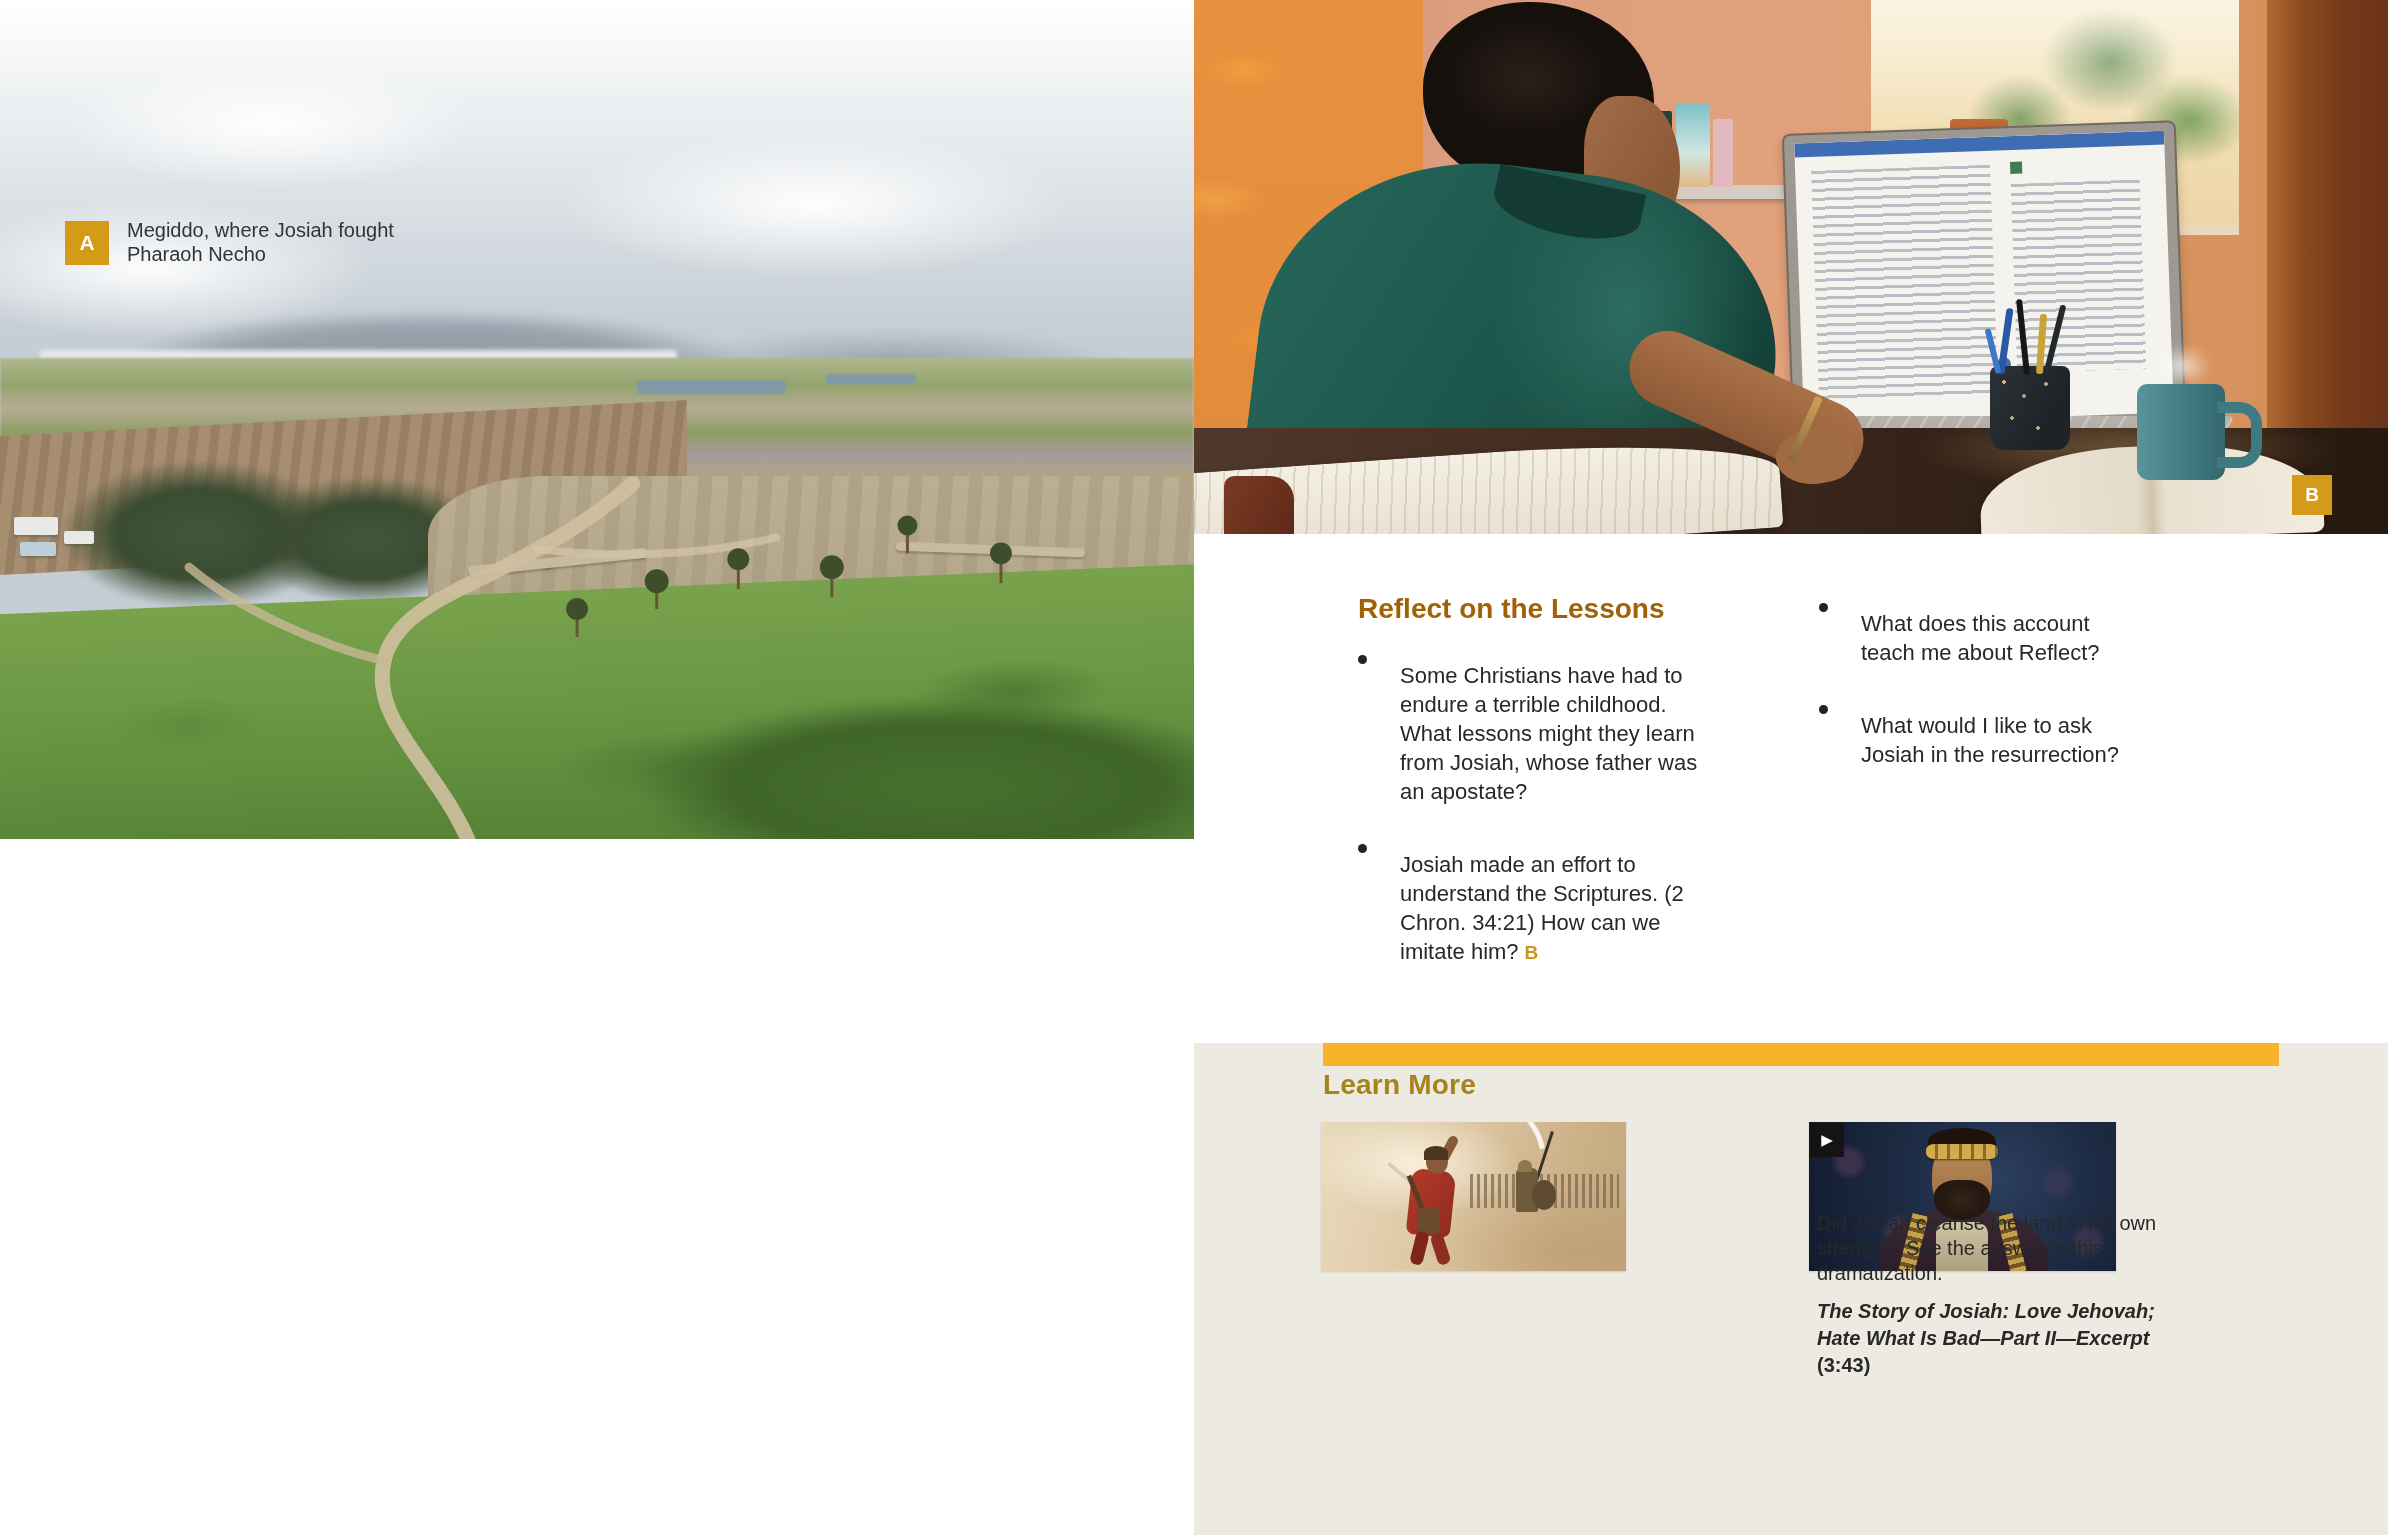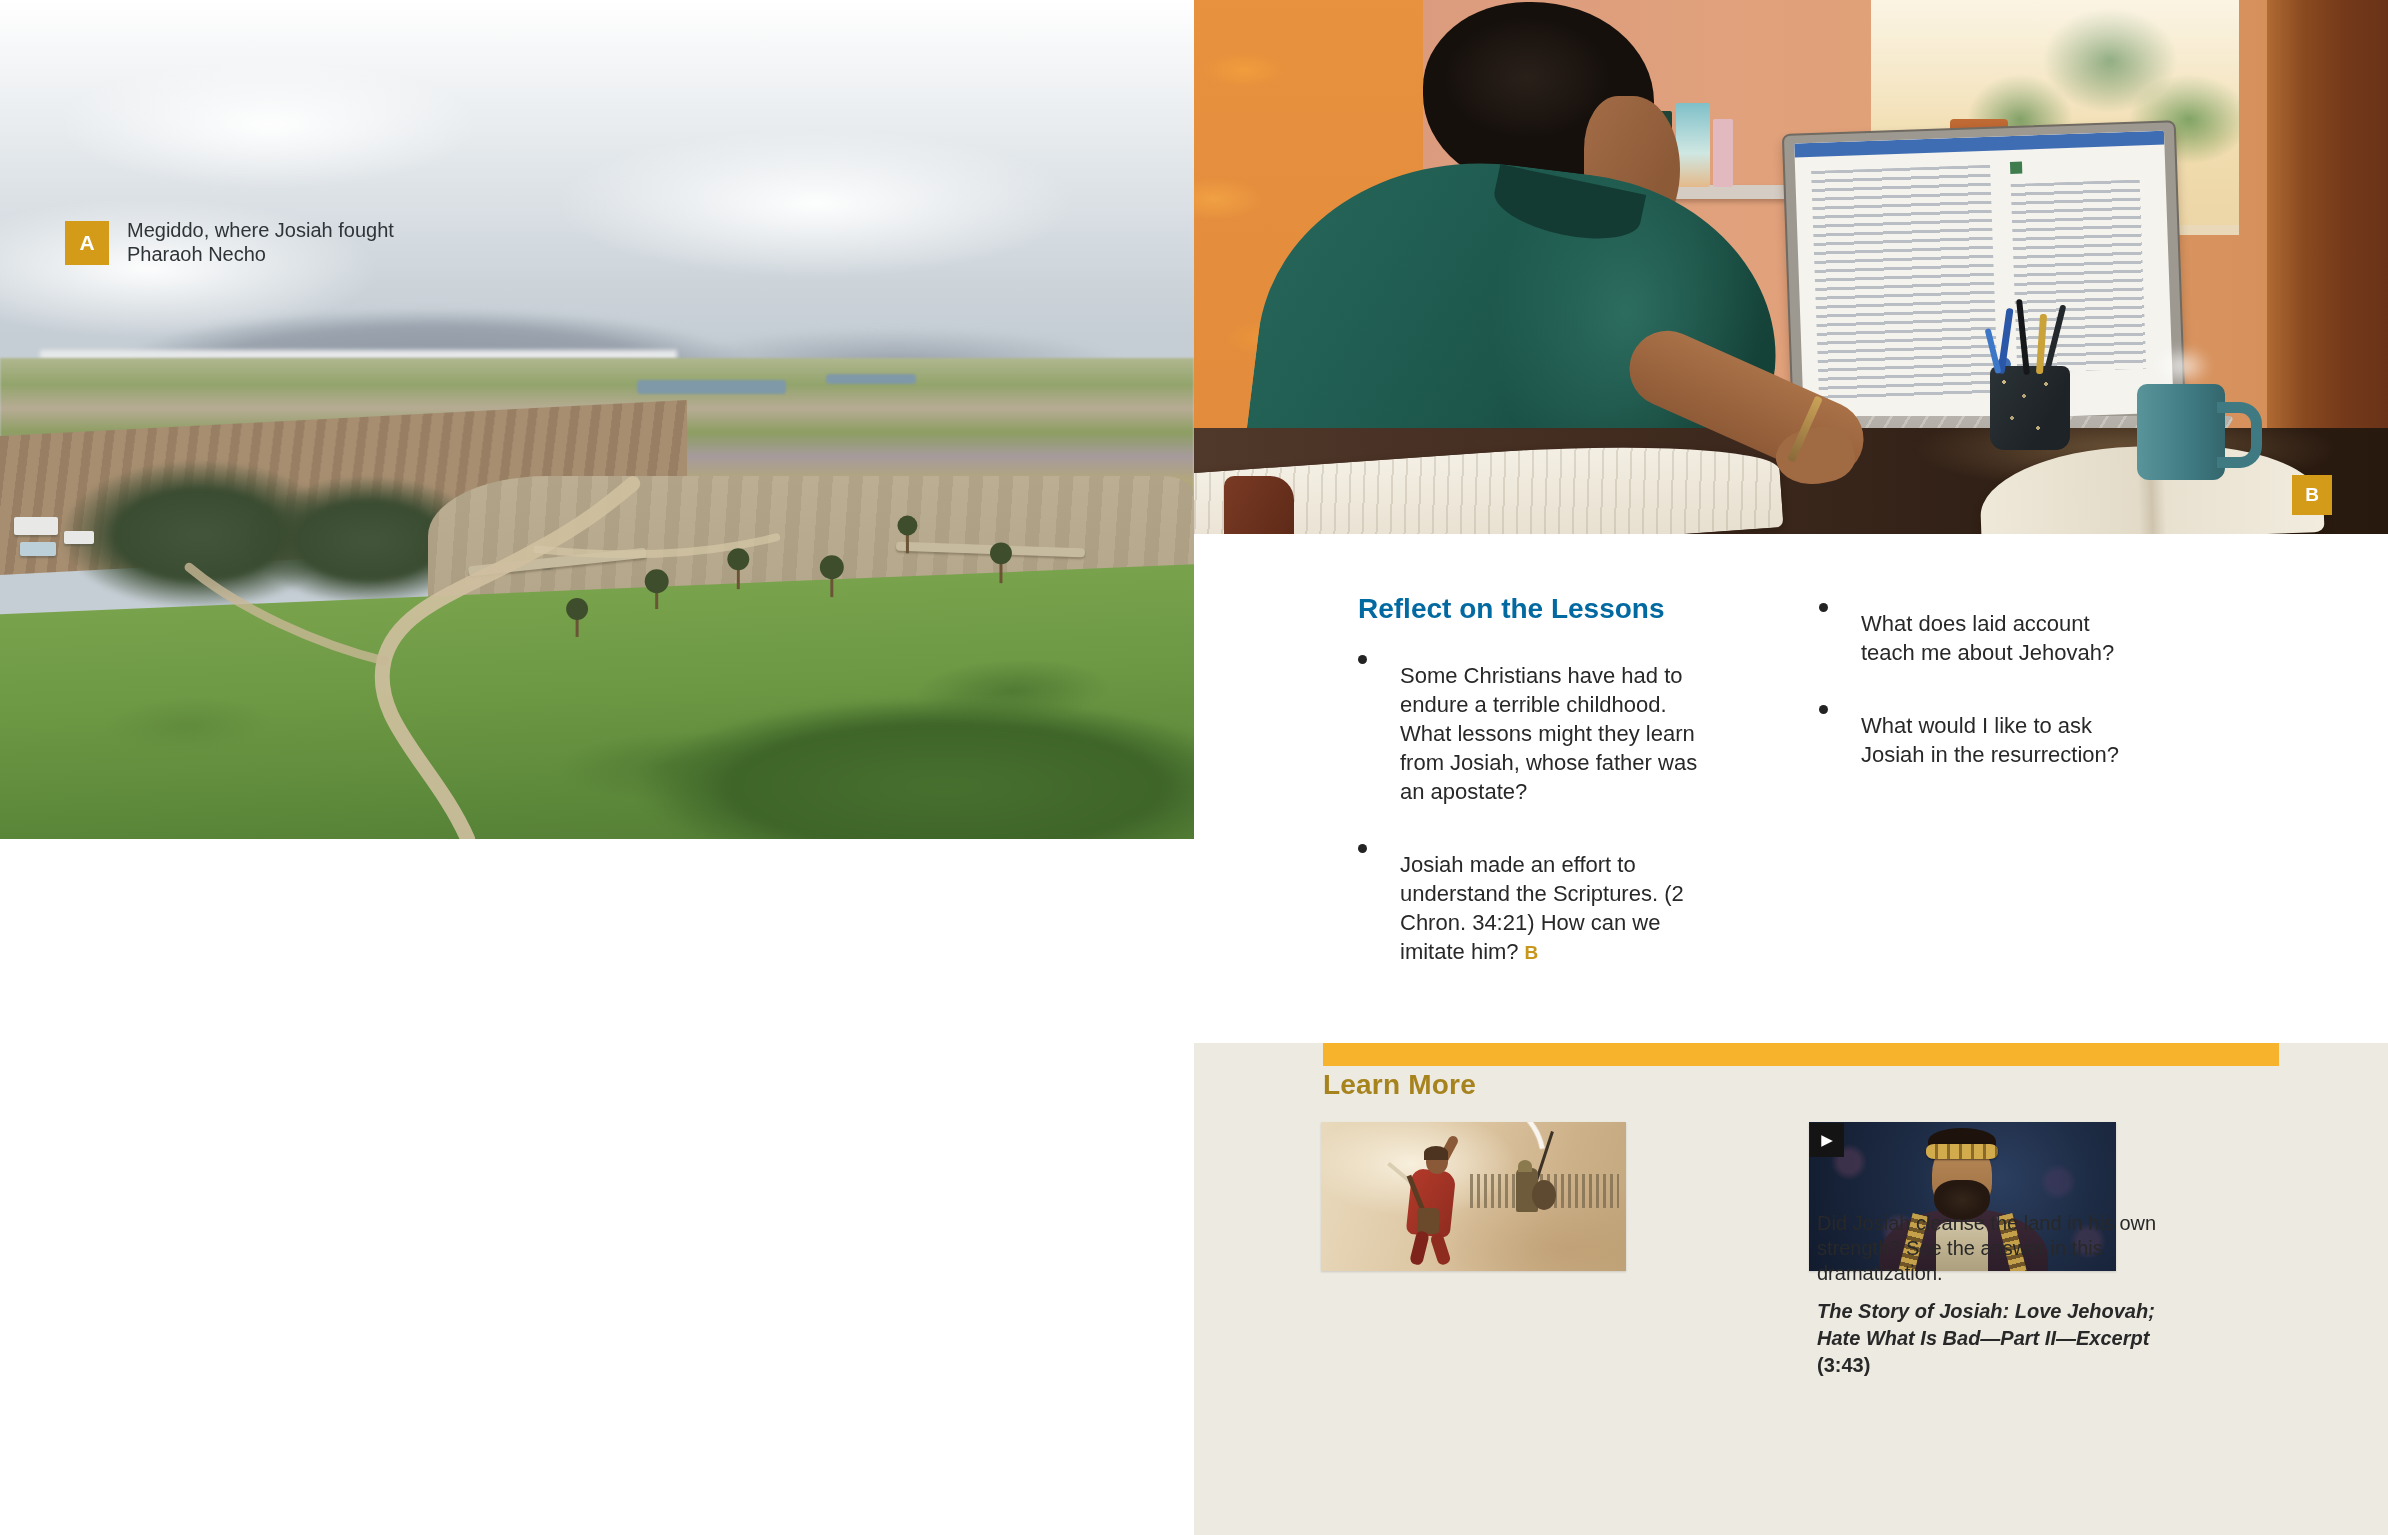--- a/index.html
+++ b/index.html
@@ -15,21 +15,21 @@
   .qtext b{font-weight:700;color:#282828;}
   .ref{color:#575757;font-weight:400;}
   .ref i{font-style:italic;}
   .marker{color:#c9961c;font-weight:700;font-size:19px;padding-left:6px;}
   .lines{position:absolute;width:423px;}
   .ans-line{height:52px;border-bottom:1.7px solid #8e8e8e;}
 
   .badge{position:absolute;background:#d49b18;color:#fff;font-weight:700;
          display:flex;align-items:center;justify-content:center;}
 
-  .col-h{color:#0369a1;font-weight:700;font-size:28px;margin:0 0 20px 0;}
+  .col-h{color:#a16207;font-weight:700;font-size:28px;margin:0 0 20px 0;}
   .bullet-item{display:flex;margin-bottom:12px;}
   .dot{flex:0 0 9px;width:9px;height:9px;border-radius:50%;background:#232323;margin:10px 17px 0 0;}
   .bullet-item p{margin:16px;font-size:22px;line-height:29px;}
 
   .lm-desc{margin:0 0 12px 0;font-size:20px;line-height:25px;}
   .lm-title{margin:0;font-size:20px;line-height:27px;font-weight:700;}
   .lm-title .lm-ref{font-weight:400;}
   .lm-title .lm-ref i{font-style:italic;}
   .lm-title.vid i{}
 
@@ -371,21 +371,21 @@
     </div>
     <div class="bullet-item">
       <span class="dot"></span>
       <p><span>Josiah made an effort to understand the Scriptures. (2 Chron. 34:21) How can we imitate him?</span><span class="marker">B</span></p>
     </div>
   </div>
 
   <div class="abs" style="left:1819px;top:593px;width:330px;">
     <div class="bullet-item">
       <span class="dot"></span>
-      <p><span>What does laid account teach me about Jehovah?</span></p>
+      <p><span>What does this account teach me about Reflect?</span></p>
     </div>
     <div class="bullet-item">
       <span class="dot"></span>
       <p><span>What would I like to ask Josiah in the resurrection?</span></p>
     </div>
   </div>
 
   <div class="abs" id="lm-bg"></div>
   <div class="abs" id="lm-bar"></div>
   <h2 class="abs gold-h" style="left:1323px;top:1069px;margin:0;font-size:28px;">Learn More</h2>

